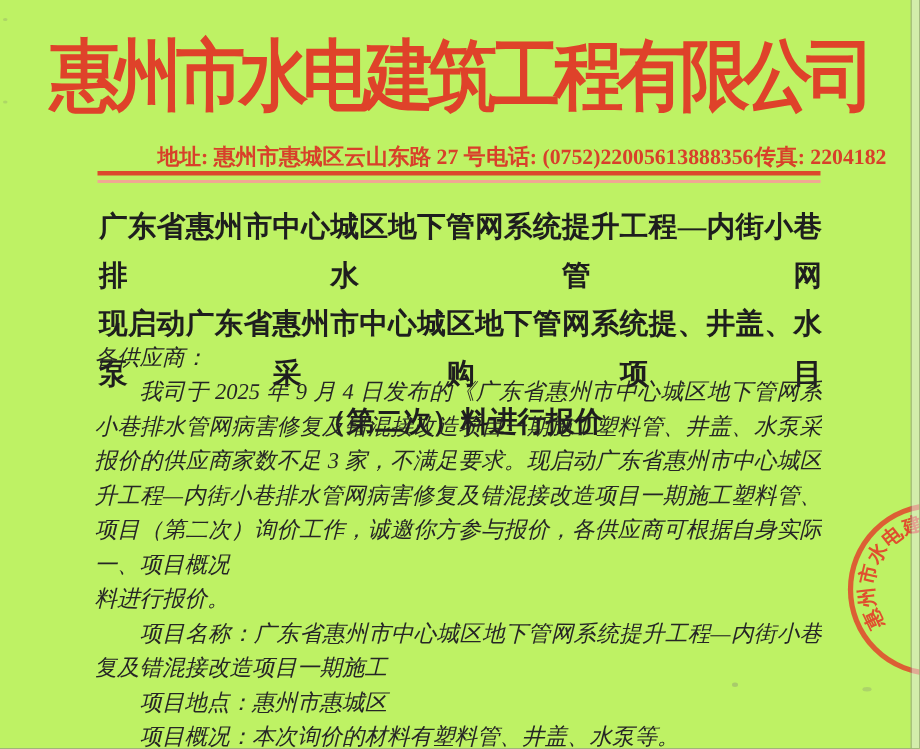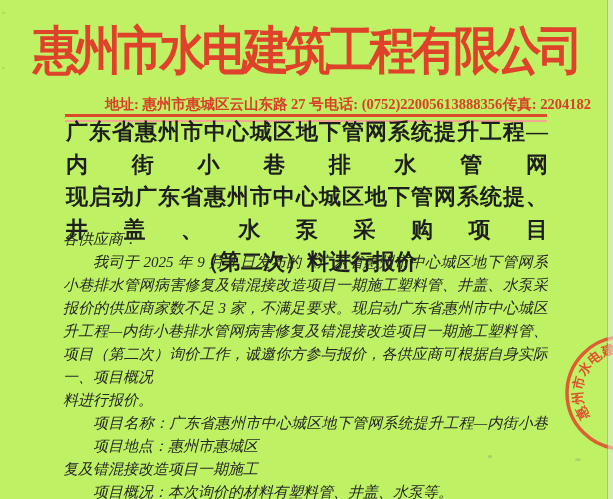--- a/index.html
+++ b/index.html
@@ -17,22 +17,22 @@
   }
   .contact{
     position:absolute;top:95px;left:62px;width:486px;
     display:flex;justify-content:space-between;align-items:baseline;
     font-size:14.5px;font-weight:700;color:#d8402a;white-space:nowrap;margin-left:43px;
   }
   .rule-thick{position:absolute;top:114px;left:65px;width:482px;height:3px;background:#dc4a2c;}
   .rule-thin{position:absolute;top:120px;left:65px;width:482px;height:2px;background:#f0a893;}
   
   .doc-title{
-    position:absolute;top:116px;left:66px;width:482px;
-    font-size:22px;font-weight:700;color:#1e1e1e;line-height:32.5px;
+    position:absolute;top:136px;left:66px;width:482px;
+    font-size:19px;font-weight:700;color:#1e1e1e;line-height:32.5px;
   }
   .t-fill{text-align:justify;text-align-last:justify;text-justify:inter-character;}
   .t-center{text-align:center;}
   
   .body-text{
     position:absolute;top:228px;left:63px;width:485px;
     font-size:15px;line-height:23px;color:#262626;
   }
   .bline{height:23px;overflow:visible;white-space:nowrap;font-style:italic;}
   .fill{white-space:normal;text-align:justify;text-align-last:justify;text-justify:inter-character;height:23px;overflow:hidden;}
@@ -74,22 +74,22 @@
   <div class="body-text">
     <div class="bline">各供应商：</div>
     <div class="bline ind fill">我司于 2025 年 9 月 4 日发布的《广东省惠州市中心城区地下管网系统提升工程—内街</div>
     <div class="bline fill">小巷排水管网病害修复及错混接改造项目一期施工塑料管、井盖、水泵采购项目询价公告》，</div>
     <div class="bline fill">报价的供应商家数不足 3 家，不满足要求。现启动广东省惠州市中心城区地下管网系统提</div>
     <div class="bline fill">升工程—内街小巷排水管网病害修复及错混接改造项目一期施工塑料管、井盖、水泵采购</div>
     <div class="bline fill">项目（第二次）询价工作，诚邀你方参与报价，各供应商可根据自身实际情况选择对应材</div>
     <div class="bline">一、项目概况</div>
     <div class="bline">料进行报价。</div>
     <div class="bline ind fill">项目名称：广东省惠州市中心城区地下管网系统提升工程—内街小巷排水管网病害修</div>
+    <div class="bline">复及错混接改造项目一期施工</div>
     <div class="bline ind">项目地点：惠州市惠城区</div>
-    <div class="bline">复及错混接改造项目一期施工</div>
     <div class="bline ind">项目概况：本次询价的材料有塑料管、井盖、水泵等。</div>
   </div>
 
   <svg class="seal" width="65" height="150" viewBox="0 0 65 150">
     <circle cx="75" cy="68" r="56" fill="none" stroke="#e2452c" stroke-width="3.5" opacity="0.85"></circle>
     <path id="sealArc" d="M 41.4 91.5 A 41 41 0 1 1 108.6 91.5" fill="none"></path>
     <text font-size="13" font-weight="bold" fill="#e2452c" opacity="0.95" letter-spacing="0.8" font-family="Liberation Serif, DejaVu Serif, serif">
       <textPath href="#sealArc">惠州市水电建筑工程有限公司</textPath>
     </text>
   </svg>

